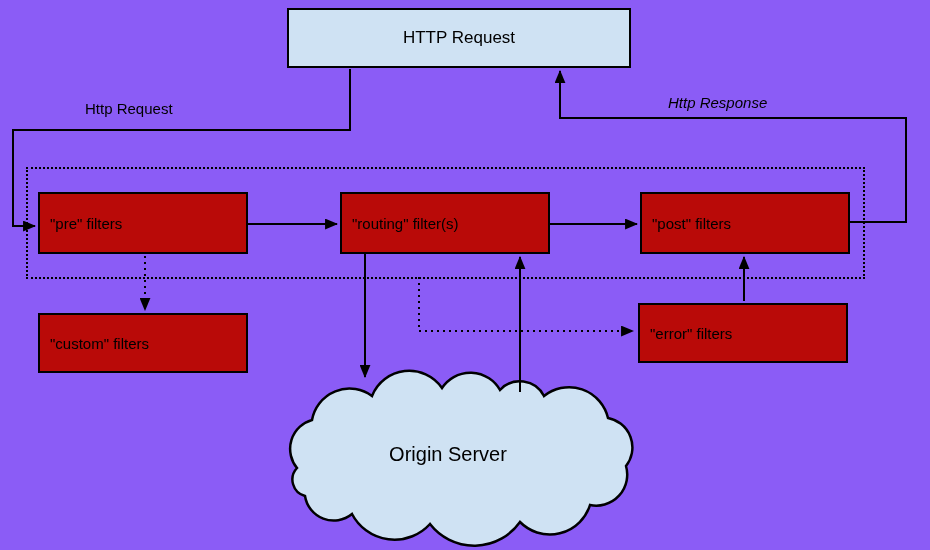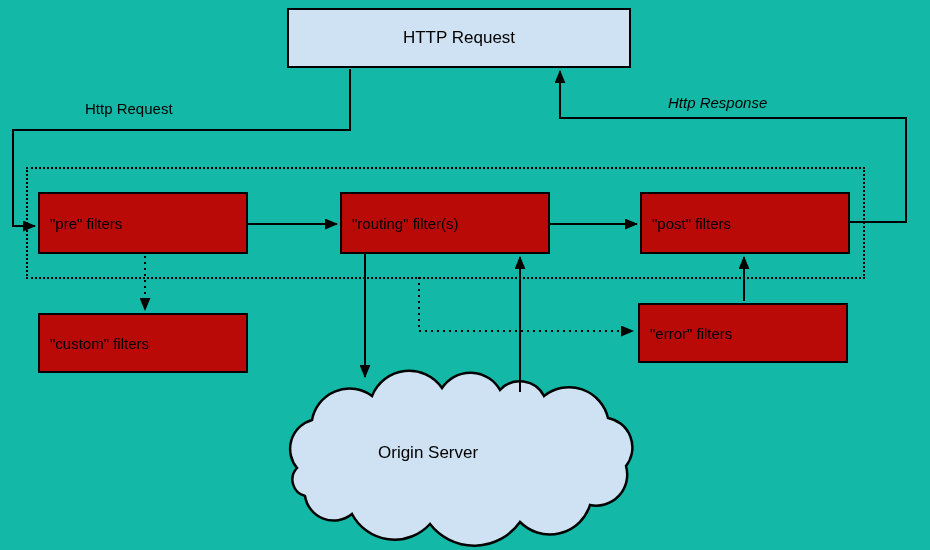--- a/index.html
+++ b/index.html
@@ -1,20 +1,20 @@
 <!DOCTYPE html>
 <html><head>
 <meta charset="utf-8">
 <style>
   html, body { margin: 0; padding: 0; background: #ffffff; }
   .canvas {
     position: relative;
     width: 930px;
     height: 550px;
-    background: #14b8a6;
+    background: #8b5cf6;
     overflow: hidden;
     font-family: "Liberation Sans", sans-serif;
     color: #000000;
   }
   .wires {
     position: absolute;
     left: 0; top: 0;
     z-index: 2;
   }
   .dotted-rect {
@@ -54,21 +54,22 @@
     font-size: 15px;
     z-index: 3;
     white-space: nowrap;
   }
   .label-request  { left: 85px;  top: 100px; }
   .label-response { left: 668px; top: 94px; font-style: italic; }
   .cloud-label {
     position: absolute;
     left: 378px; top: 443px;
     width: 140px;
-    font-size: 17px;
+    text-align: center;
+    font-size: 20px;
     z-index: 3;
   }
 </style>
 </head>
 <body>
 
 <div class="canvas">
 
   <div class="dotted-rect"></div>
 

